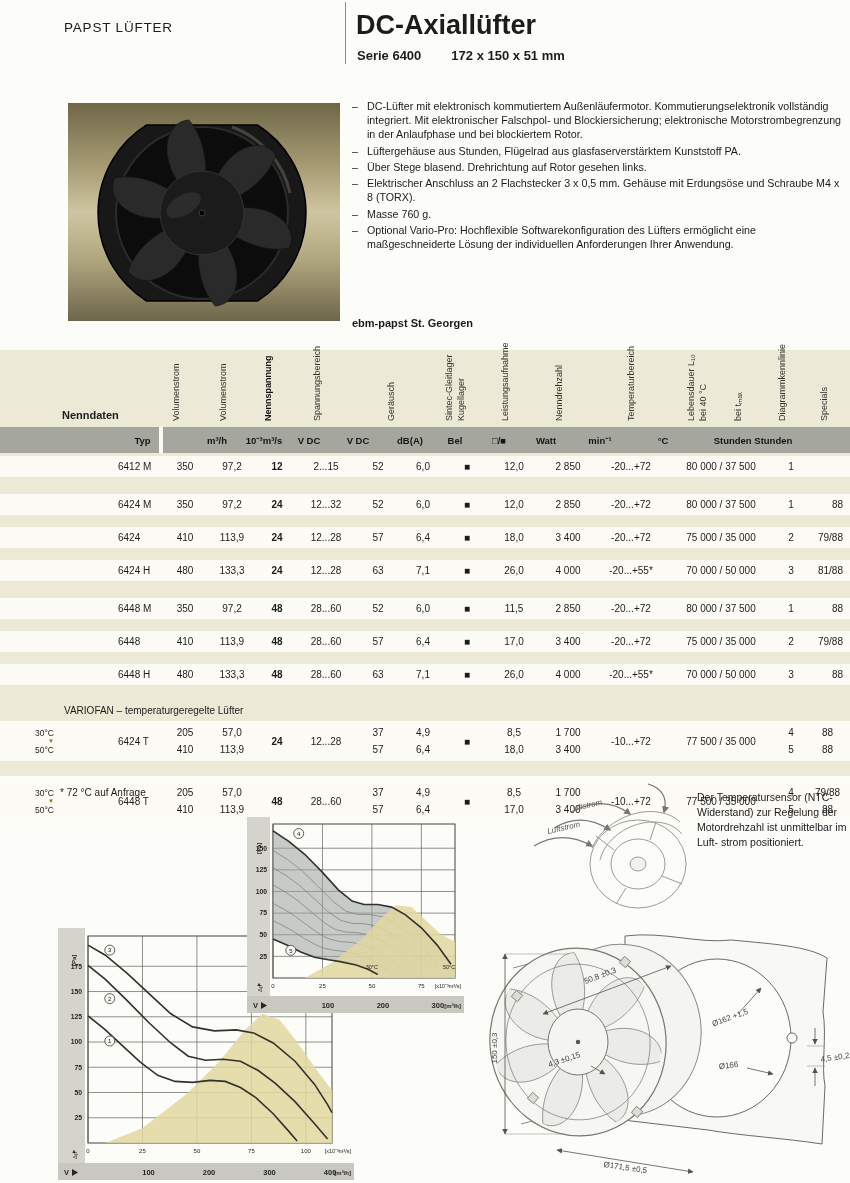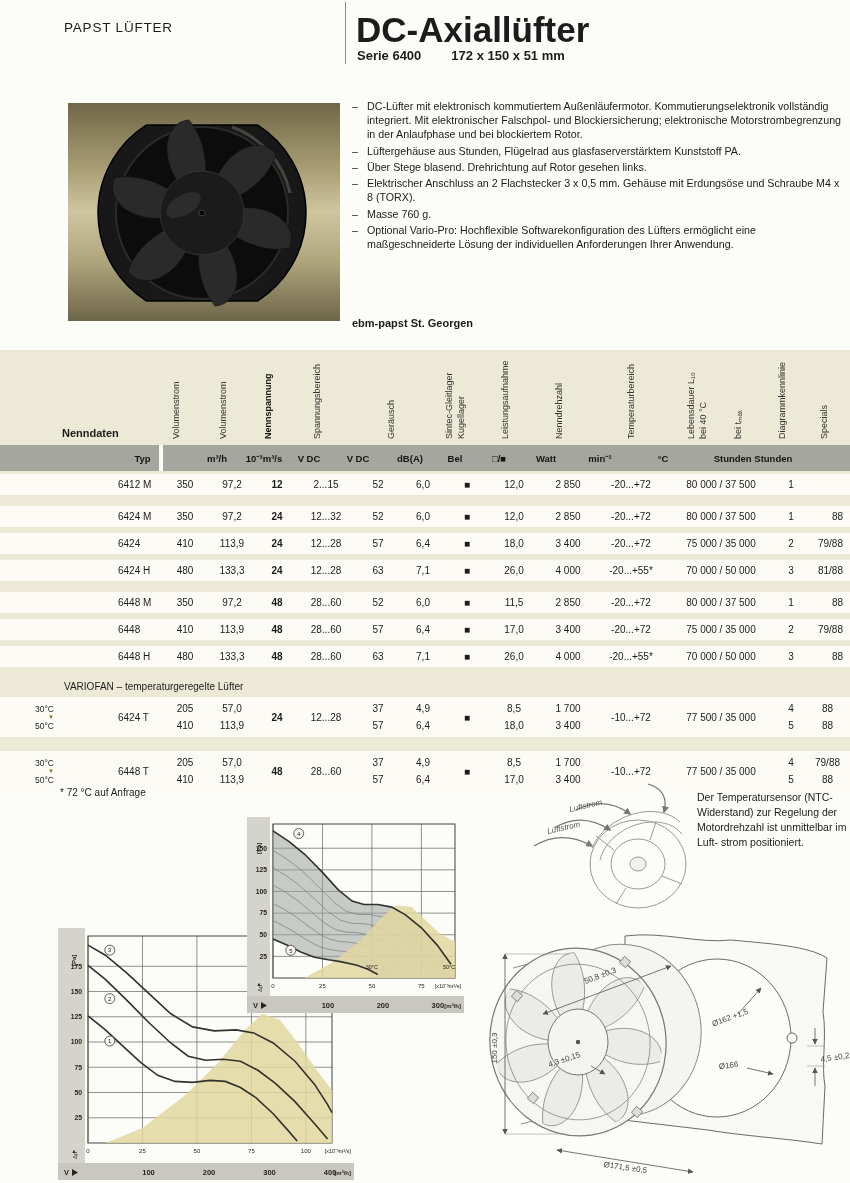--- a/index.html
+++ b/index.html
@@ -1,36 +1,36 @@
 <!DOCTYPE html>
 <html><head>
 <meta charset="utf-8">
 <style>
   html,body{margin:0;padding:0;background:#e9e9e9;}
   .page{position:relative;width:850px;height:1183px;background:#fcfcf8;overflow:hidden;
         font-family:"Liberation Sans",sans-serif;color:#1c1c1c;}
   .brand{position:absolute;left:64px;top:20px;font-size:13.5px;letter-spacing:.8px;}
   .vline{position:absolute;left:345px;top:2px;width:1px;height:62px;background:#8a8a84;}
-  .title{position:absolute;left:356px;top:10px;font-size:35px;font-weight:bold;}
+  .title{position:absolute;left:356px;top:10px;font-size:27px;font-weight:bold;}
   .subtitle{position:absolute;left:357px;top:48px;font-size:13px;font-weight:bold;}
   .subtitle .sz{margin-left:30px;}
   .photo{position:absolute;left:68px;top:103px;}
   .bullets{position:absolute;left:352px;top:99px;width:494px;font-size:10.7px;line-height:1.33;}
   .bullet{display:flex;margin-bottom:2px;}
   .bullet .dash{width:15px;flex:0 0 15px;}
   .mfg{position:absolute;left:352px;top:317px;font-size:11px;font-weight:bold;}
   
   .tablewrap{position:absolute;left:0;top:350px;width:850px;height:426px;background:#ece9d6;}
-  .thead{position:relative;height:95px;}
+  .thead{position:relative;height:77px;}
   .rot{position:absolute;bottom:6px;transform:rotate(-90deg);transform-origin:0 100%;
        white-space:nowrap;font-size:9px;color:#33332d;}
   .rot.b{font-weight:bold;color:#111;}
   .nenndaten{position:absolute;left:62px;bottom:6px;font-size:11px;font-weight:bold;}
   .trow{display:grid;grid-template-columns:58px 105px 44px 50px 40px 58px 46px 44px 44px 50px 58px 68px 112px 28px 45px;
-        height:21px;background:#fcfbf5;margin-bottom:6px;position:relative;}
+        height:21px;background:#fcfbf5;margin-bottom:12px;position:relative;}
   .trow.unit{height:26px;background:#a5a79f;margin-bottom:3px;padding-left:32px;}
   .trow.unit .tc{font-weight:bold;font-size:9.5px;color:#141414;}
   .trow.vblock{height:40px;}
   .tc{display:flex;align-items:center;justify-content:center;font-size:10px;}
   .tc.typ{justify-content:flex-start;padding-left:60px;}
   .tc.typh{justify-content:center;}
   .tc.vdc{font-weight:bold;}
   .tc.spec{justify-content:flex-end;padding-right:7px;}
   .tc.two{flex-direction:column;justify-content:space-around;padding:3px 0;}
   .tc.two div{line-height:15px;}

